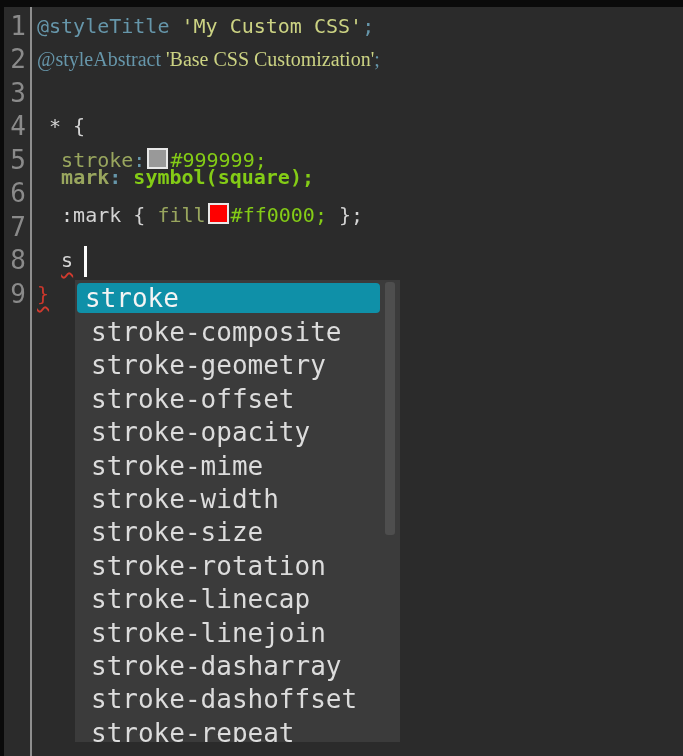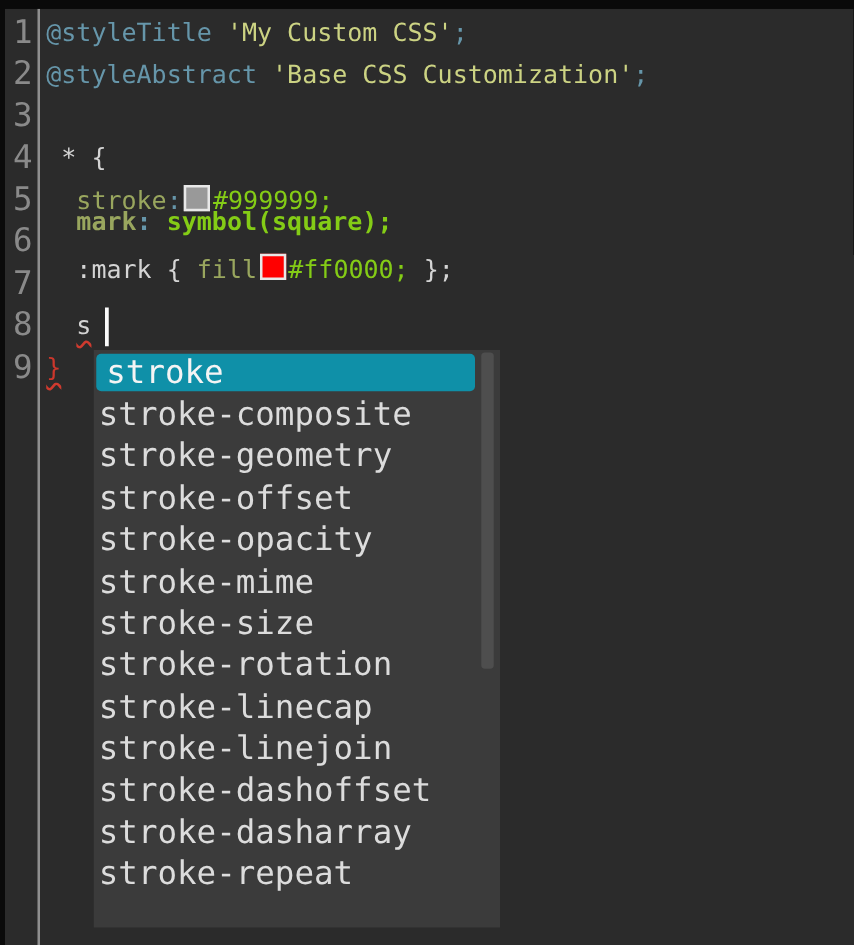--- a/index.html
+++ b/index.html
@@ -17,21 +17,21 @@
   .tok-val{color:#84cc16;}
   .tok-plain{color:#d4d4d4;}
   .tok-err{color:#cc372c;}
   .squiggle{text-decoration:underline wavy #d03a2e 2px;text-underline-offset:5px;
             text-decoration-skip-ink:none;}
   .swatch{display:inline-block;width:21px;height:21px;border:2px solid #e8e8e8;
           box-sizing:border-box;vertical-align:-2px;margin:0 2px;}
   #caret{position:absolute;left:84px;top:246px;width:3px;height:31px;background:#fbfbfb;z-index:6;}
   #popup{position:absolute;left:75px;top:280px;width:325px;height:462px;background:#3b3b3b;
          overflow:hidden;z-index:5;}
-  .pop-item{height:33.4px;line-height:33.4px;padding-left:4px;font-size:26px;color:#dcdcdc;
+  .pop-item{height:33.4px;line-height:33.4px;padding-left:16px;font-size:26px;color:#dcdcdc;
             white-space:pre;}
   .pop-item.selected{height:30px;line-height:30px;margin:3px 20px 3px 2px;padding-left:8px;
             background:#0f90a8;border-radius:4px;color:#f4f4f4;}
   #popup-scroll-thumb{position:absolute;right:5px;top:2px;width:10px;height:253px;
             background:#4e4e4e;border-radius:3px;}
   #edge-top{position:absolute;left:0;top:0;width:683px;height:7px;background:#0a0a0a;z-index:8;}
   #edge-left{position:absolute;left:0;top:0;width:4px;height:756px;background:#0a0a0a;z-index:8;}
 </style>
 </head>
 <body>
@@ -47,41 +47,42 @@
       <div class="gutter-num" style="top: 77px;">3</div>
       <div class="gutter-num" style="top: 110px;">4</div>
       <div class="gutter-num" style="top: 144px;">5</div>
       <div class="gutter-num" style="top: 177px;">6</div>
       <div class="gutter-num" style="top: 211px;">7</div>
       <div class="gutter-num" style="top: 244px;">8</div>
       <div class="gutter-num" style="top: 278px;">9</div>
     </div>
   <div id="code">
       <div class="code-line" style="top: 10px;"><span class="tok-at">@styleTitle</span><span class="tok-plain"> </span><span class="tok-str">'My Custom CSS'</span><span class="tok-at">;</span></div>
-      <div class="code-line" style="top: 43px;"><span class="tok-at">@styleAbstract</span><span class="tok-plain"> </span><span class="tok-str">'Base CSS Customization'</span><span class="tok-at">;</span></div>
+      <div class="code-line" style="top: 43px; font-family: Liberation Serif, serif;"><span class="tok-at">@styleAbstract</span><span class="tok-plain"> </span><span class="tok-str">'Base CSS Customization'</span><span class="tok-at">;</span></div>
       <div class="code-line" style="top: 77px;"></div>
       <div class="code-line" style="top: 110px;"><span class="tok-plain"> * {</span></div>
       <div class="code-line" style="top: 144px;"><span class="tok-plain">  </span><span class="tok-prop">stroke</span><span class="tok-at">:</span><span class="swatch" style="background: rgb(153, 153, 153);"></span><span class="tok-val">#999999;</span></div>
       <div class="code-line" style="top: 161px; font-weight: bold;"><span class="tok-plain">  </span><span class="tok-prop">mark</span><span class="tok-at">:</span><span class="tok-plain"> </span><span class="tok-val">symbol(square);</span></div>
       <div class="code-line" style="top: 199px;"><span class="tok-plain">  :mark { </span><span class="tok-prop">fill</span><span class="swatch" style="background: rgb(255, 0, 0);"></span><span class="tok-val">#ff0000;</span><span class="tok-plain"> };</span></div>
       <div class="code-line" style="top: 244px;"><span class="tok-plain">  </span><span class="tok-plain squiggle">s</span></div>
       <div class="code-line" style="top: 278px;"><span class="tok-err squiggle">}</span></div>
     </div>
   <div id="caret"></div>
   <div id="popup">
     <div id="popup-items">
         <div class="pop-item selected">stroke</div>
         <div class="pop-item">stroke-composite</div>
         <div class="pop-item">stroke-geometry</div>
         <div class="pop-item">stroke-offset</div>
         <div class="pop-item">stroke-opacity</div>
         <div class="pop-item">stroke-mime</div>
+        <div class="pop-item">stroke-width</div>
         <div class="pop-item">stroke-size</div>
         <div class="pop-item">stroke-rotation</div>
         <div class="pop-item">stroke-linecap</div>
         <div class="pop-item">stroke-linejoin</div>
+        <div class="pop-item">stroke-dasharray</div>
         <div class="pop-item">stroke-dashoffset</div>
-        <div class="pop-item">stroke-dasharray</div>
         <div class="pop-item">stroke-repeat</div>
       </div>
     <div id="popup-scroll-thumb"></div>
   </div>
 </div>
 
 </body></html>

